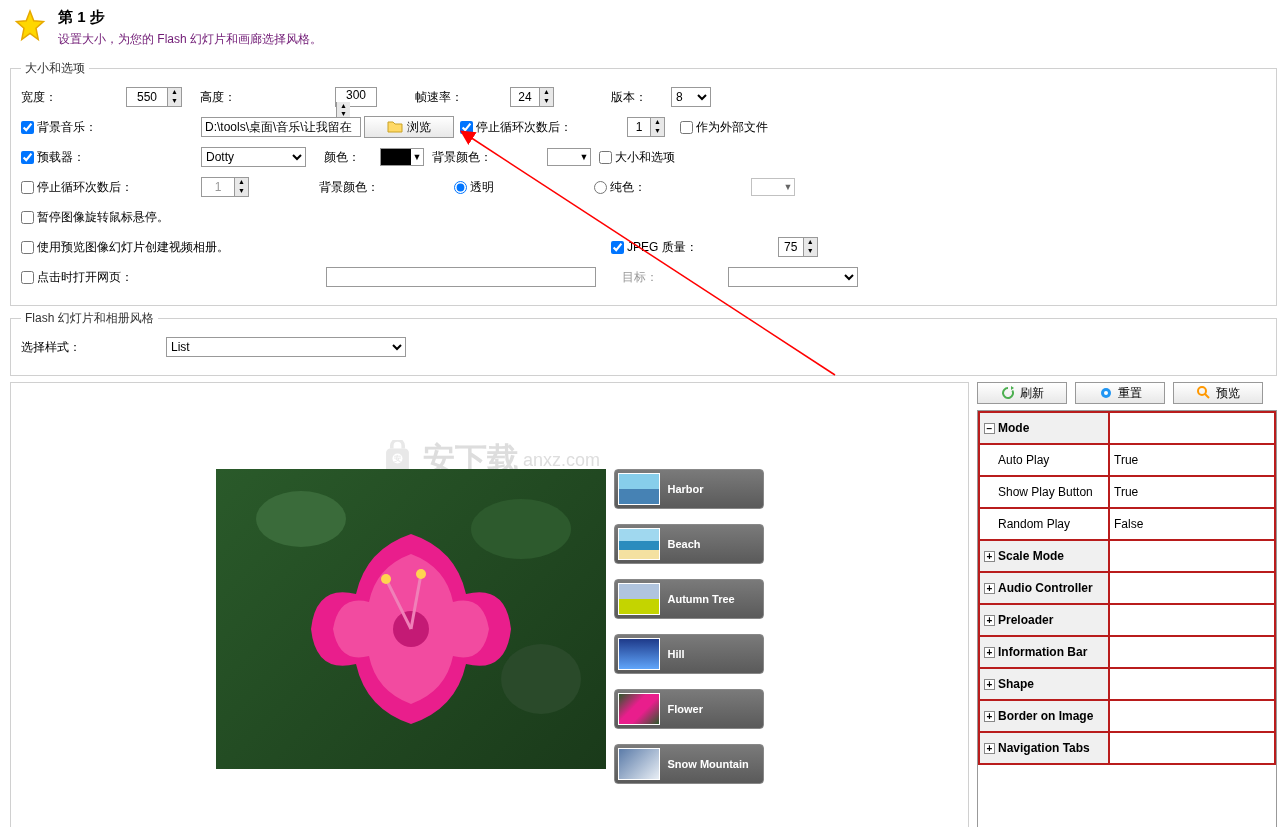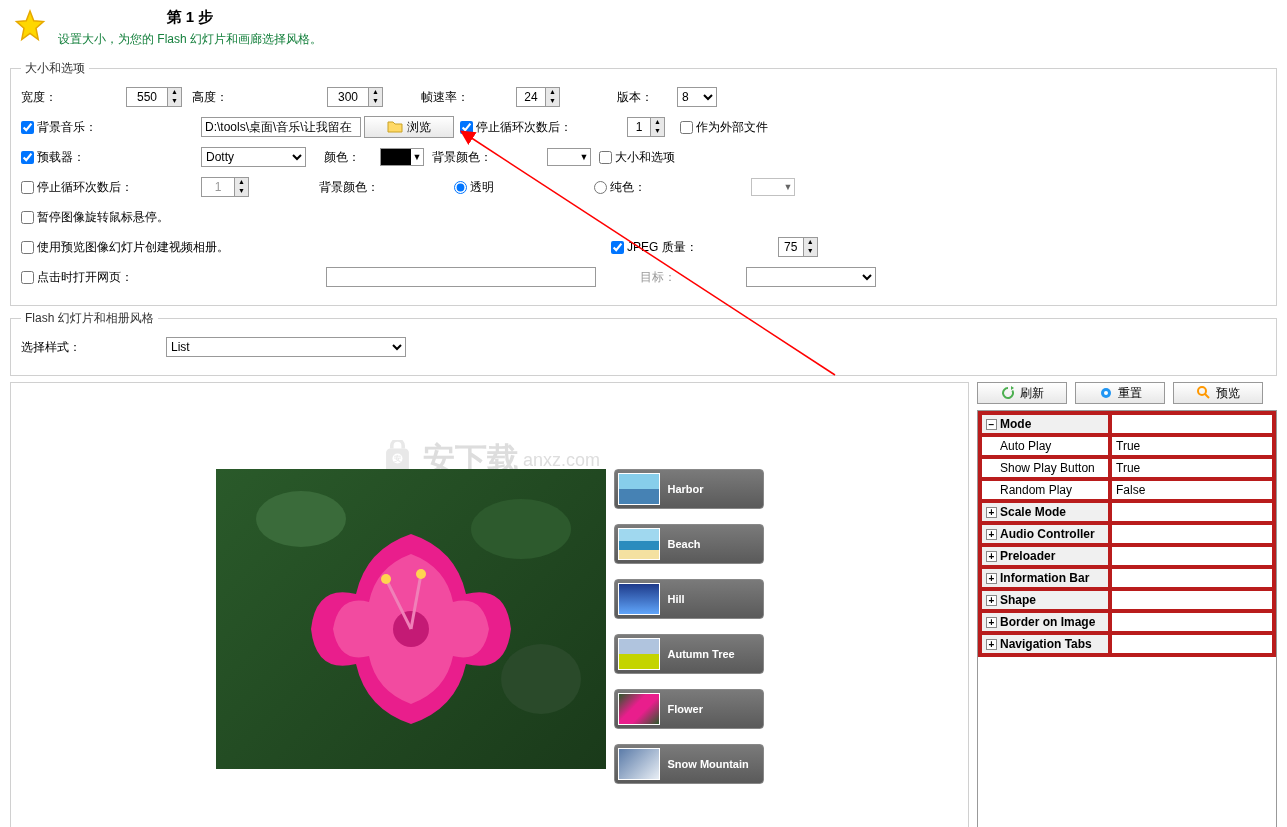--- a/index.html
+++ b/index.html
@@ -1,20 +1,20 @@
 <!DOCTYPE html>
 <html><head>
 <meta charset="utf-8">
 <style>
 * { box-sizing: border-box; margin: 0; padding: 0; }
 body { font-family: "Microsoft YaHei", Arial, sans-serif; font-size: 12px; background: #fff; color: #000; width: 1287px; }
-.header { display: flex; align-items: flex-start; padding: 8px 12px; gap: 10px; text-align: center; }
+.header { display: flex; align-items: flex-start; padding: 8px 12px; gap: 10px; }
 .star-icon { width: 36px; height: 36px; }
 .header-text h2 { font-size: 15px; font-weight: bold; margin-bottom: 4px; }
-.header-text p { font-size: 12px; color: #15803d; }
+.header-text p { font-size: 12px; color: #701a75; }
 fieldset { border: 1px solid #d0d0d0; margin: 4px 10px; padding: 8px 10px 10px; }
 legend { font-size: 12px; color: #333; padding: 0 4px; }
 .row { display: flex; align-items: center; margin-bottom: 6px; min-height: 24px; }
 .lbl { width: 80px; }
 input[type="text"] { border: 1px solid #999; height: 20px; padding: 0 3px; font-size: 12px; background: #fff; }
 input[type="checkbox"], input[type="radio"] { vertical-align: middle; margin-right: 3px; }
 .spinner { display: inline-flex; align-items: stretch; border: 1px solid #999; height: 20px; }
 .spinner input { border: none; width: 40px; text-align: center; height: 18px; }
 .spinner .btns { display: flex; flex-direction: column; width: 14px; border-left: 1px solid #999; }
 .spinner .btns span { flex: 1; background: #e8e8e8; font-size: 7px; text-align: center; line-height: 8px; cursor: pointer; }
@@ -32,21 +32,21 @@
 .main-img { width: 390px; height: 300px; background: linear-gradient(135deg,#2a5a2a 0%,#1a3a1a 100%); position: relative; overflow: hidden; }
 .flower { position: absolute; top: 50%; left: 50%; transform: translate(-50%,-50%); }
 .thumb-list { display: flex; flex-direction: column; gap: 15px; align-items: flex-end; }
 .thumb-item { display: flex; align-items: center; background: linear-gradient(#7a7a7a,#5a5a5a); border: 1px solid #888; border-radius: 4px; padding: 3px; width: 150px; gap: 8px; }
 .thumb-item .timg { width: 42px; height: 32px; border: 1px solid #fff; }
 .thumb-item .tlabel { color: #fff; font-weight: bold; font-size: 11px; }
 .right-panel { width: 300px; }
 .btn-row { display: flex; gap: 8px; margin-bottom: 6px; }
 .prop-grid { border: 1px solid #999; height: 460px; background: #fff; overflow: auto; }
 .prop-grid table { width: 100%; border-collapse: collapse; font-size: 12px; }
-.prop-grid td { border: 4px solid #b91c1c; padding: 2px 4px; height: 16px; }
+.prop-grid td { border: 2px solid #b91c1c; padding: 8px 4px; height: 16px; }
 .prop-grid .cat { font-weight: bold; background: #f0f0f0; }
 .expander { display: inline-block; width: 11px; height: 11px; border: 1px solid #888; text-align: center; line-height: 9px; font-size: 10px; margin-right: 3px; cursor: pointer; background: #fff; }
 .arrow-overlay { position: absolute; pointer-events: none; z-index: 100; }
 .disabled-text { color: #999; }
 .ic { width: 16px; height: 16px; display: inline-block; }
 .thumb-bg-harbor { background: linear-gradient(#87CEEB 50%, #4682B4 50%); }
 .thumb-bg-beach { background: linear-gradient(#a0d8ef 40%, #2b8cbe 40%, #2b8cbe 70%, #f4e1a1 70%); }
 .thumb-bg-autumn { background: linear-gradient(#b0c4de 50%, #c4d400 50%); }
 .thumb-bg-hill { background: linear-gradient(#1e3a8a, #60a5fa); }
 .thumb-bg-flower { background: linear-gradient(135deg,#2a5a2a,#e91e8c 40%,#e91e8c 60%,#2a5a2a); }
@@ -70,22 +70,22 @@
 
   <div class="row">
     <span class="lbl">宽度：</span>
     <span class="spinner" style="margin-left:25px;">
         <input type="text" value="550" style="">
         <span class="btns">
           <span>▲</span>
           <span>▼</span>
         </span>
       </span>
-    <span class="lbl" style="margin-left:10px;">高度：</span>
-    <span class="spinner" style="margin-left:55px;">
+    <span class="lbl" style="margin-left:18px;">高度：</span>
+    <span class="spinner" style="margin-left:55px;flex-direction:column;">
         <input type="text" value="300" style="">
         <span class="btns">
           <span>▲</span>
           <span>▼</span>
         </span>
       </span>
     <span class="lbl" style="margin-left:38px;">帧速率：</span>
     <span class="spinner" style="margin-left:15px;">
         <input type="text" style="width: 28px;" value="24">
         <span class="btns">
@@ -199,21 +199,21 @@
         </span>
       </span>
   </div>
 
   <div class="row">
     <label class="chk" style="width:180px;">
         <input type="checkbox" style="">
         <span>点击时打开网页：</span>
       </label>
     <input type="text" style="width: 270px; margin-left: 125px;">
-    <span class="disabled-text" style="margin-left:44px;">目标：</span>
+    <span class="disabled-text" style="margin-left:26px;">目标：</span>
     <select style="width:130px;margin-left:70px;"><option></option></select>
   </div>
 </fieldset>
 
 <fieldset style="position:relative;">
   <legend>Flash 幻灯片和相册风格</legend>
   <div class="row">
     <span style="width:145px;">选择样式：</span>
     <select style="width:240px;"><option>List</option></select>
   </div>
@@ -251,26 +251,26 @@
       <div class="thumb-list" id="thumb-list">
           <div class="thumb-item">
             <span class="timg thumb-bg-harbor"></span>
             <span class="tlabel">Harbor</span>
           </div>
           <div class="thumb-item">
             <span class="timg thumb-bg-beach"></span>
             <span class="tlabel">Beach</span>
           </div>
           <div class="thumb-item">
+            <span class="timg thumb-bg-autumn"></span>
+            <span class="tlabel">Autumn Tree</span>
+          </div>
+          <div class="thumb-item">
             <span class="timg thumb-bg-hill"></span>
             <span class="tlabel">Hill</span>
-          </div>
-          <div class="thumb-item">
-            <span class="timg thumb-bg-autumn"></span>
-            <span class="tlabel">Autumn Tree</span>
           </div>
           <div class="thumb-item">
             <span class="timg thumb-bg-flower"></span>
             <span class="tlabel">Flower</span>
           </div>
           <div class="thumb-item">
             <span class="timg thumb-bg-snow"></span>
             <span class="tlabel">Snow Mountain</span>
           </div>
         </div>

